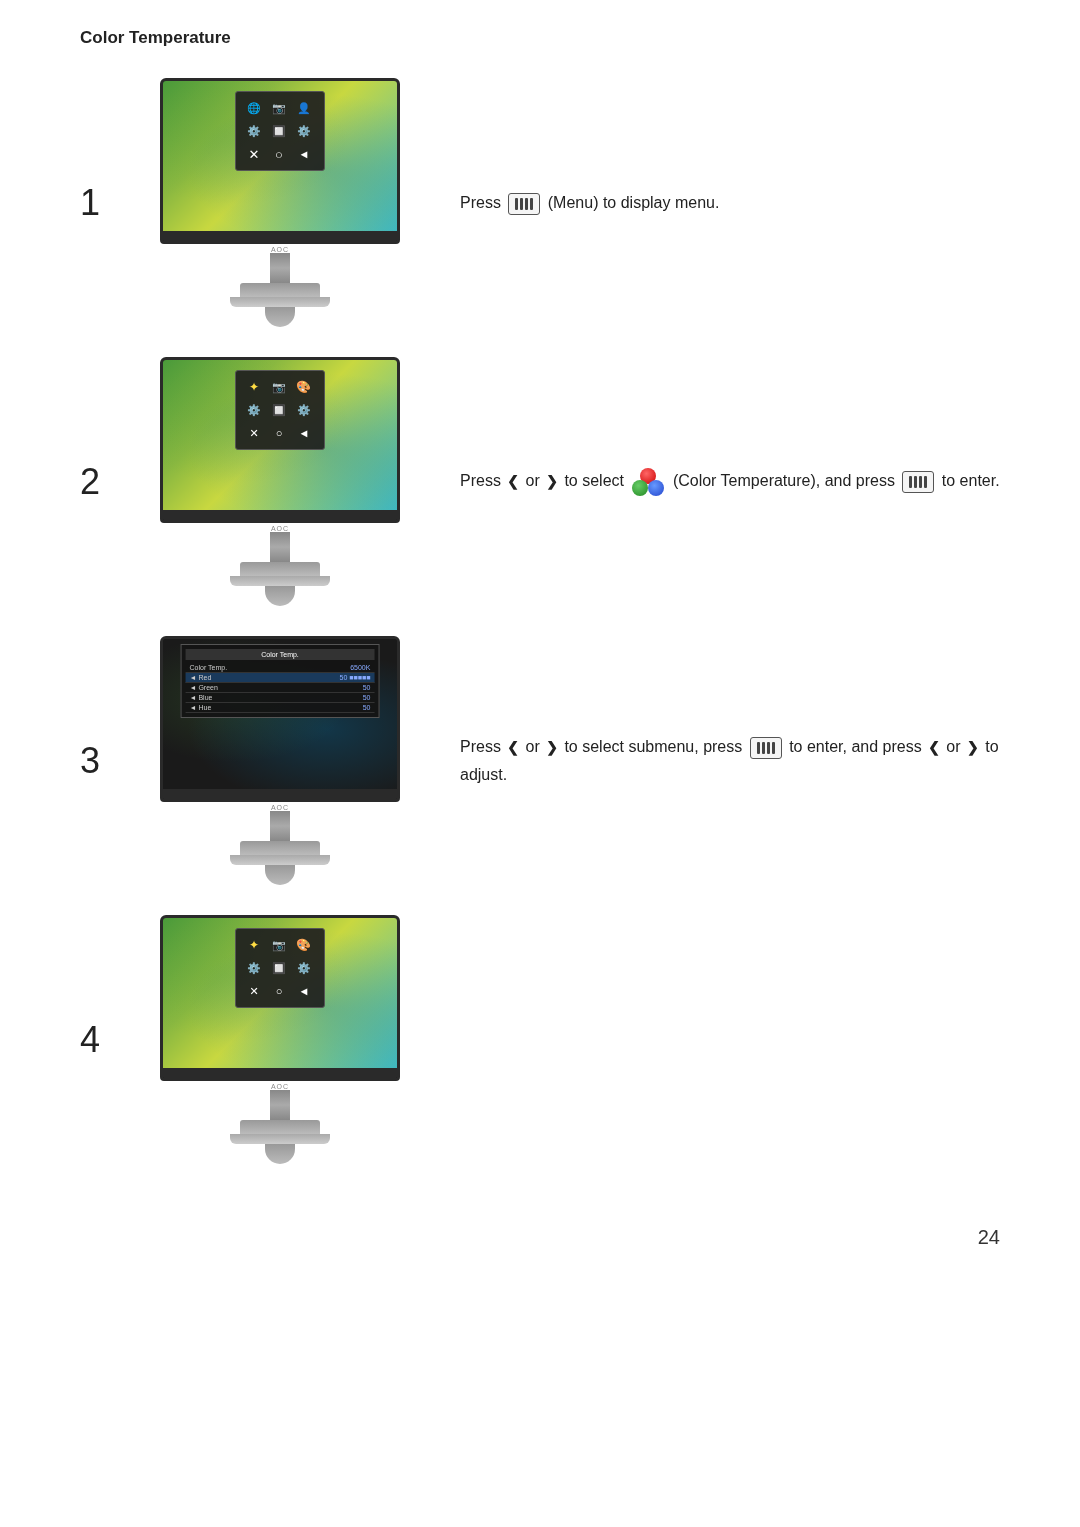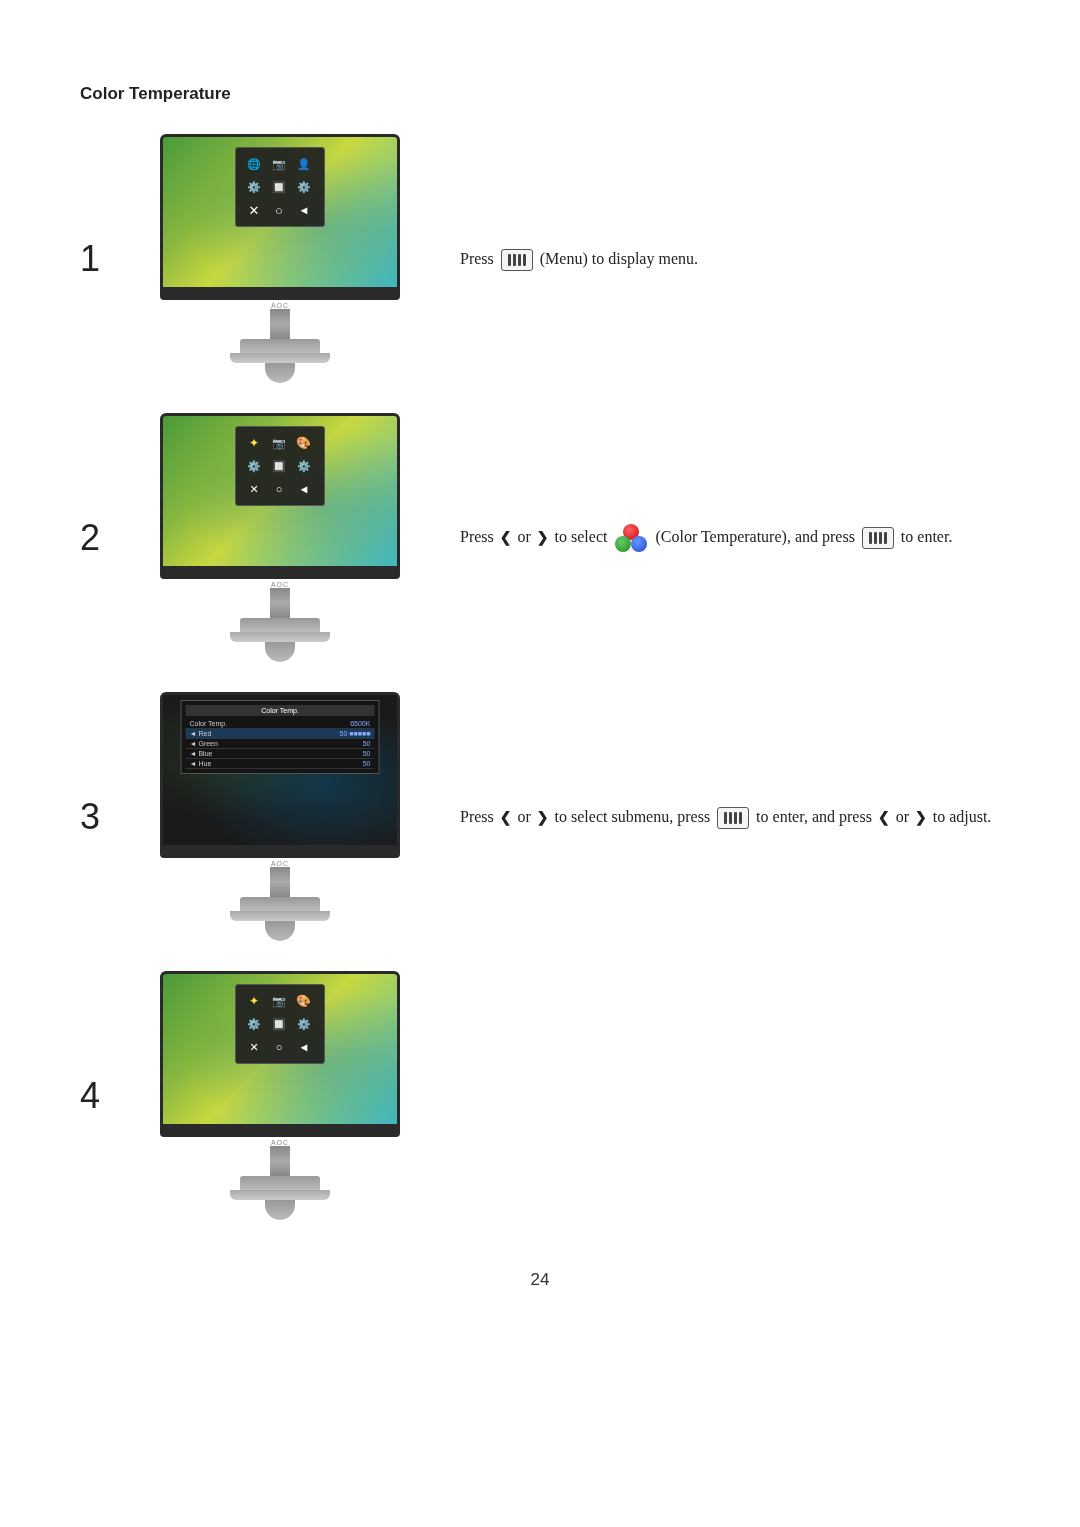--- a/index.html
+++ b/index.html
@@ -7,21 +7,21 @@
       width: 1080px;
       min-height: 1527px;
       background: #ffffff;
       font-family: Arial, sans-serif;
       font-size: 16px;
       color: #222;
       position: relative;
     }
 
     .page-container {
-      padding: 84px 80px 60px 80px;
+      padding: 28px 80px 60px 80px;
     }
 
     .page-title {
       font-weight: bold;
       font-size: 17px;
       margin-bottom: 30px;
     }
 
     .steps-container {
       display: flex;
@@ -152,21 +152,20 @@
       margin-top: 2px;
       letter-spacing: 1px;
     }
 
     .step-desc {
       flex: 1;
       font-size: 16px;
       line-height: 1.7;
       color: #222;
       align-self: center;
-      font-family: Liberation Serif, serif;
     }
 
     .inline-btn {
       display: inline-flex;
       align-items: center;
       justify-content: center;
       border: 1.5px solid #555;
       border-radius: 3px;
       padding: 2px 5px;
       font-size: 12px;
@@ -242,23 +241,23 @@
     }
 
     .menu-bars-row {
       display: flex;
       flex-direction: row;
       gap: 2px;
       align-items: center;
     }
 
     .page-number {
-      text-align: center;
-      margin-top: 20px;
-      font-size: 17px;
+      text-align: right;
+      margin-top: 32px;
+      font-size: 20px;
       color: #333;
     }
 
     
     .step2-screen {
       background: linear-gradient(135deg, #4a9a3a 0%, #8ab840 30%, #c8d840 50%, #40b8c0 100%);
     }
 
     
     .step3-screen {

